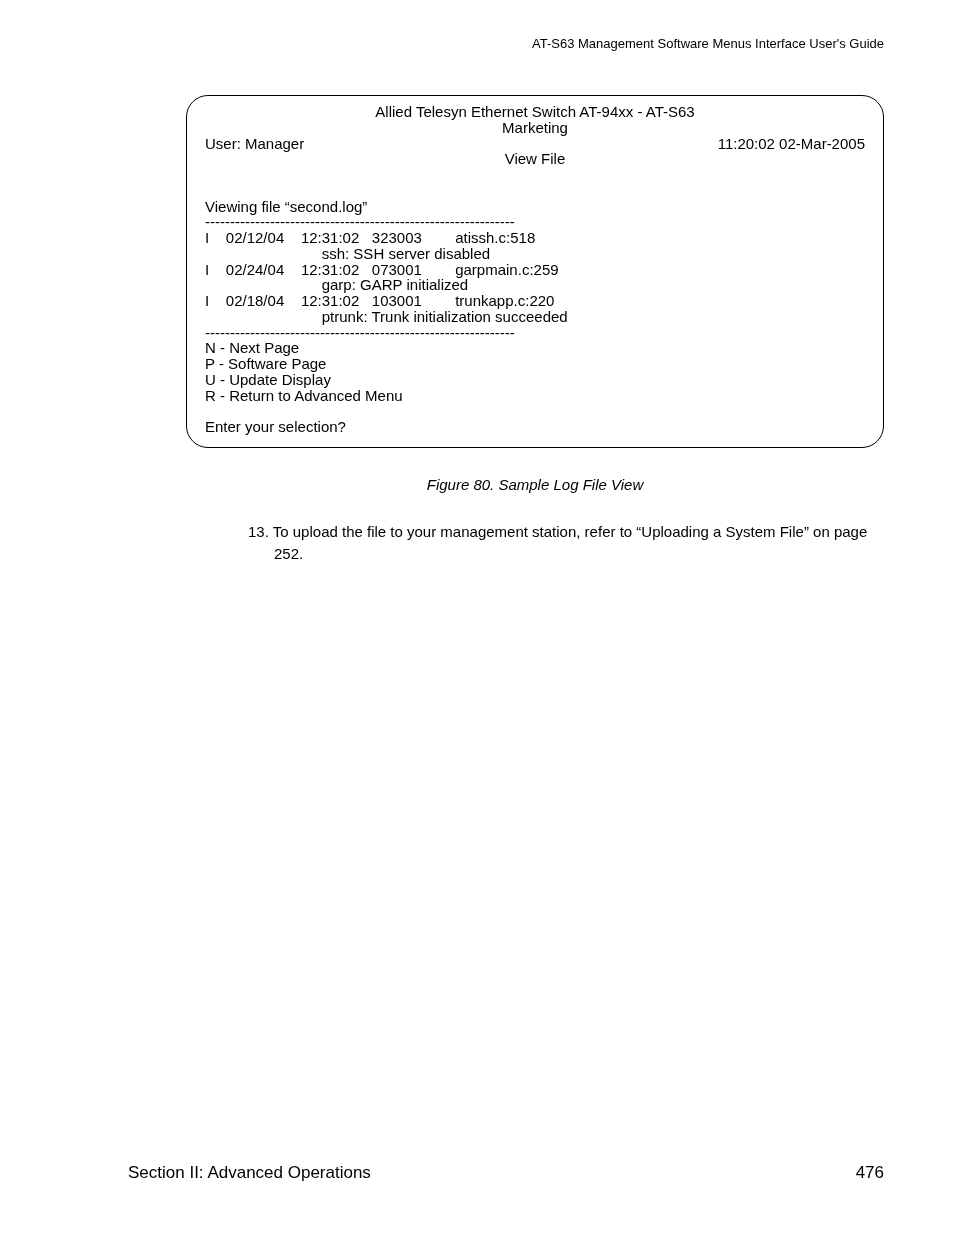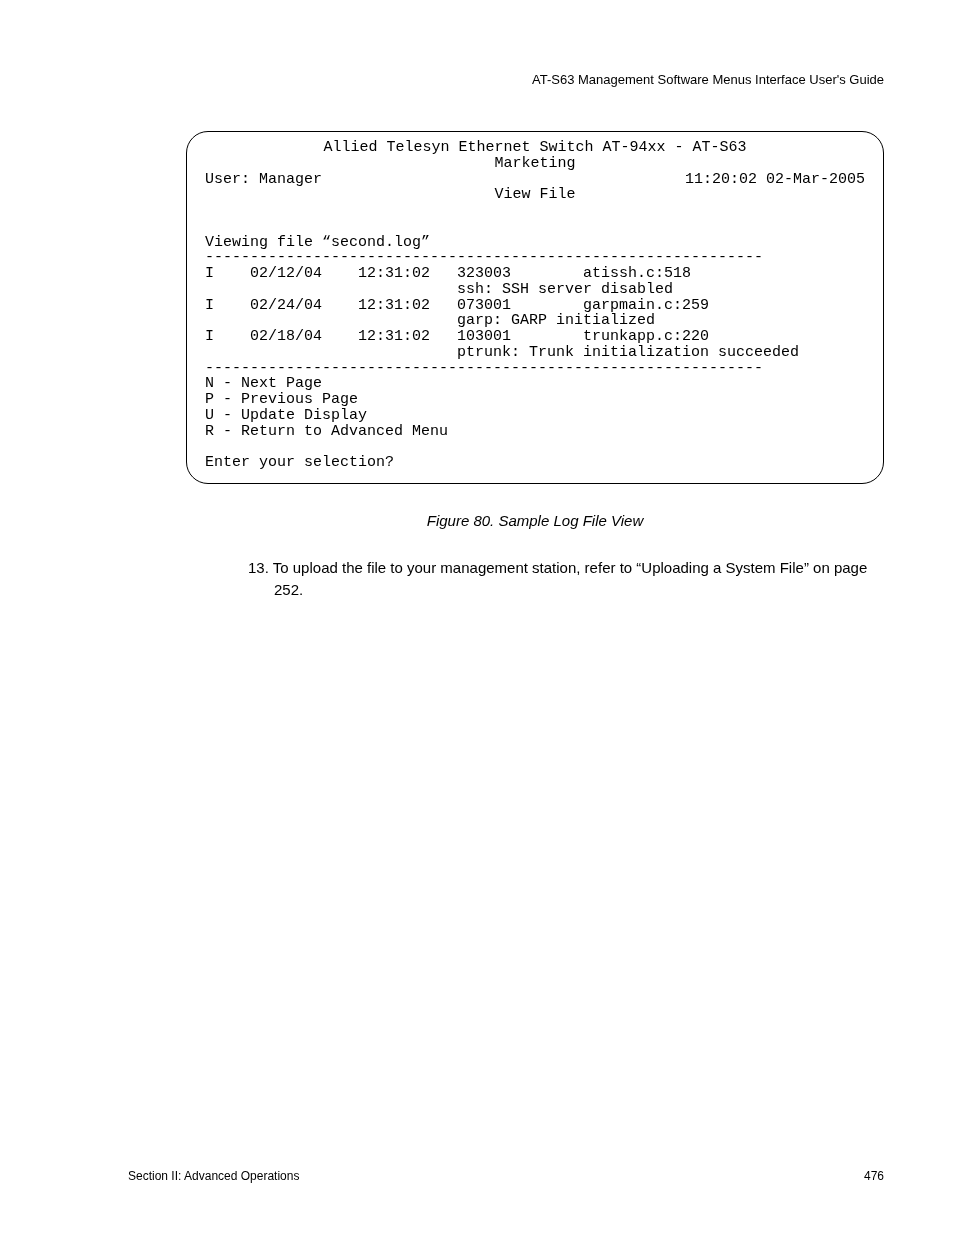--- a/index.html
+++ b/index.html
@@ -7,42 +7,42 @@
     padding: 0;
     background: #fff;
     font-family: Arial, Helvetica, sans-serif;
     color: #000;
     width: 954px;
     height: 1235px;
     position: relative;
     box-sizing: border-box;
   }
   .page {
-    padding: 72px 70px 40px 128px;
+    padding: 36px 70px 40px 128px;
     box-sizing: border-box;
     height: 100%;
     position: relative;
   }
   .header {
     text-align: right;
     font-size: 13px;
     margin-bottom: 44px;
   }
   .intro {
     font-size: 15px;
     margin-left: 208px;
     margin-bottom: 18px;
   }
   .terminal-box {
     border: 1.5px solid #000;
     border-radius: 22px;
     padding: 8px 18px 12px 18px;
     margin-left: 58px;
     margin-right: 0;
-    font-family: Liberation Mono, monospace;
+    font-family: Liberation Sans, sans-serif;
     font-size: 15px;
     line-height: 1.05;
     white-space: pre;
     overflow: hidden;
   }
   .terminal-box .center { text-align: center; }
   .row2 { display: flex; justify-content: space-between; }
   .caption {
     text-align: center;
     font-size: 15px;
@@ -58,21 +58,21 @@
     padding-left: 26px;
     line-height: 1.45;
   }
   .footer {
     position: absolute;
     bottom: 52px;
     left: 128px;
     right: 70px;
     display: flex;
     justify-content: space-between;
-    font-size: 12px;
+    font-size: 17px;
   }
 </style>
 </head>
 <body>
 
 <div class="page">
 
   <div class="header">
     <span>AT-S63 Management Software Menus Interface User's Guide</span>
   </div>
@@ -83,21 +83,21 @@
 <span>Viewing file “second.log”</span>
 <span>--------------------------------------------------------------</span>
 <span>I    02/12/04    12:31:02   323003        atissh.c:518</span>
 <span>                            ssh: SSH server disabled</span>
 <span>I    02/24/04    12:31:02   073001        garpmain.c:259</span>
 <span>                            garp: GARP initialized</span>
 <span>I    02/18/04    12:31:02   103001        trunkapp.c:220</span>
 <span>                            ptrunk: Trunk initialization succeeded</span>
 <span>--------------------------------------------------------------</span>
 <span>N - Next Page</span>
-<span>P - Previous Page</span>
+<span>P - Software Page</span>
 <span>U - Update Display</span>
 <span>R - Return to Advanced Menu</span>
 
 <span>Enter your selection?</span></div>
 
   <div class="caption">Figure 80. Sample Log File View</div>
 
   <div class="step">
     <span>13.</span>
     <span>To upload the file to your management station, refer to “Uploading a System File” on page 252.</span>

